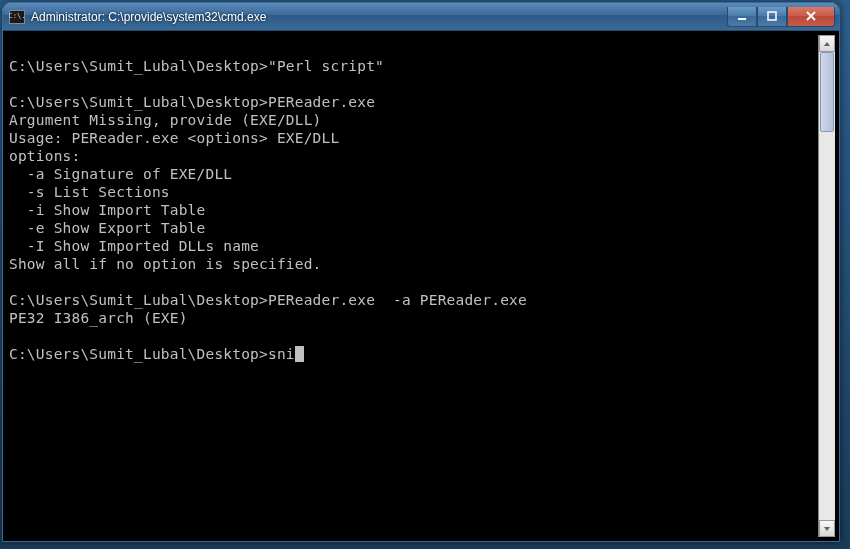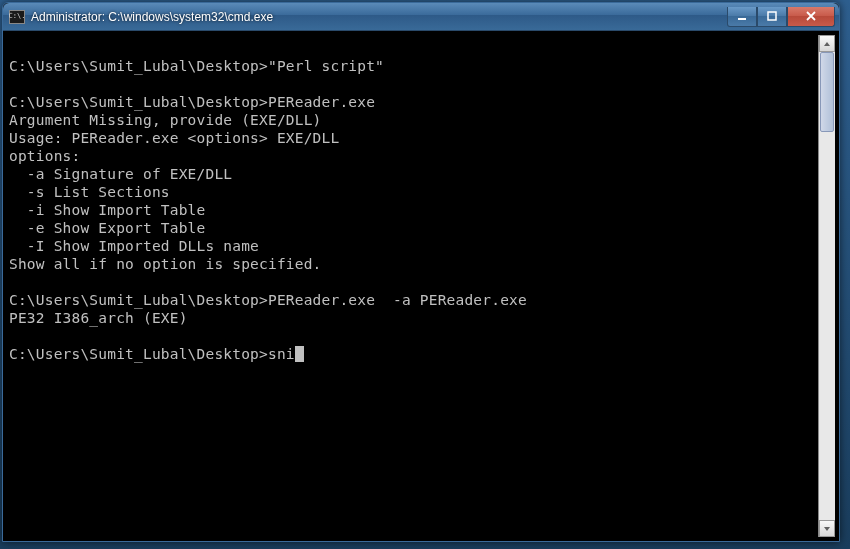--- a/index.html
+++ b/index.html
@@ -148,21 +148,21 @@
     }
   </style>
 </head>
 <body>
 
 <div class="window">
   <div class="titlebar">
     <div class="title-icon">
       <span class="title-icon-text">C:\.</span>
     </div>
-    <div class="title-text">Administrator: C:\windows\system32\cmd.exe</div>
+    <div class="title-text">Administrator: C:\provide\system32\cmd.exe</div>
     <div class="window-controls">
       <div class="win-btn minimize">
         <svg viewBox="0 0 12 12">
             <rect x="2" y="8" width="8" height="2" fill="#fff"></rect>
           </svg>
       </div>
       <div class="win-btn maximize">
         <svg viewBox="0 0 12 12">
             <rect x="2" y="2" width="8" height="8" fill="none" stroke="#fff" stroke-width="1.5"></rect>
           </svg>

